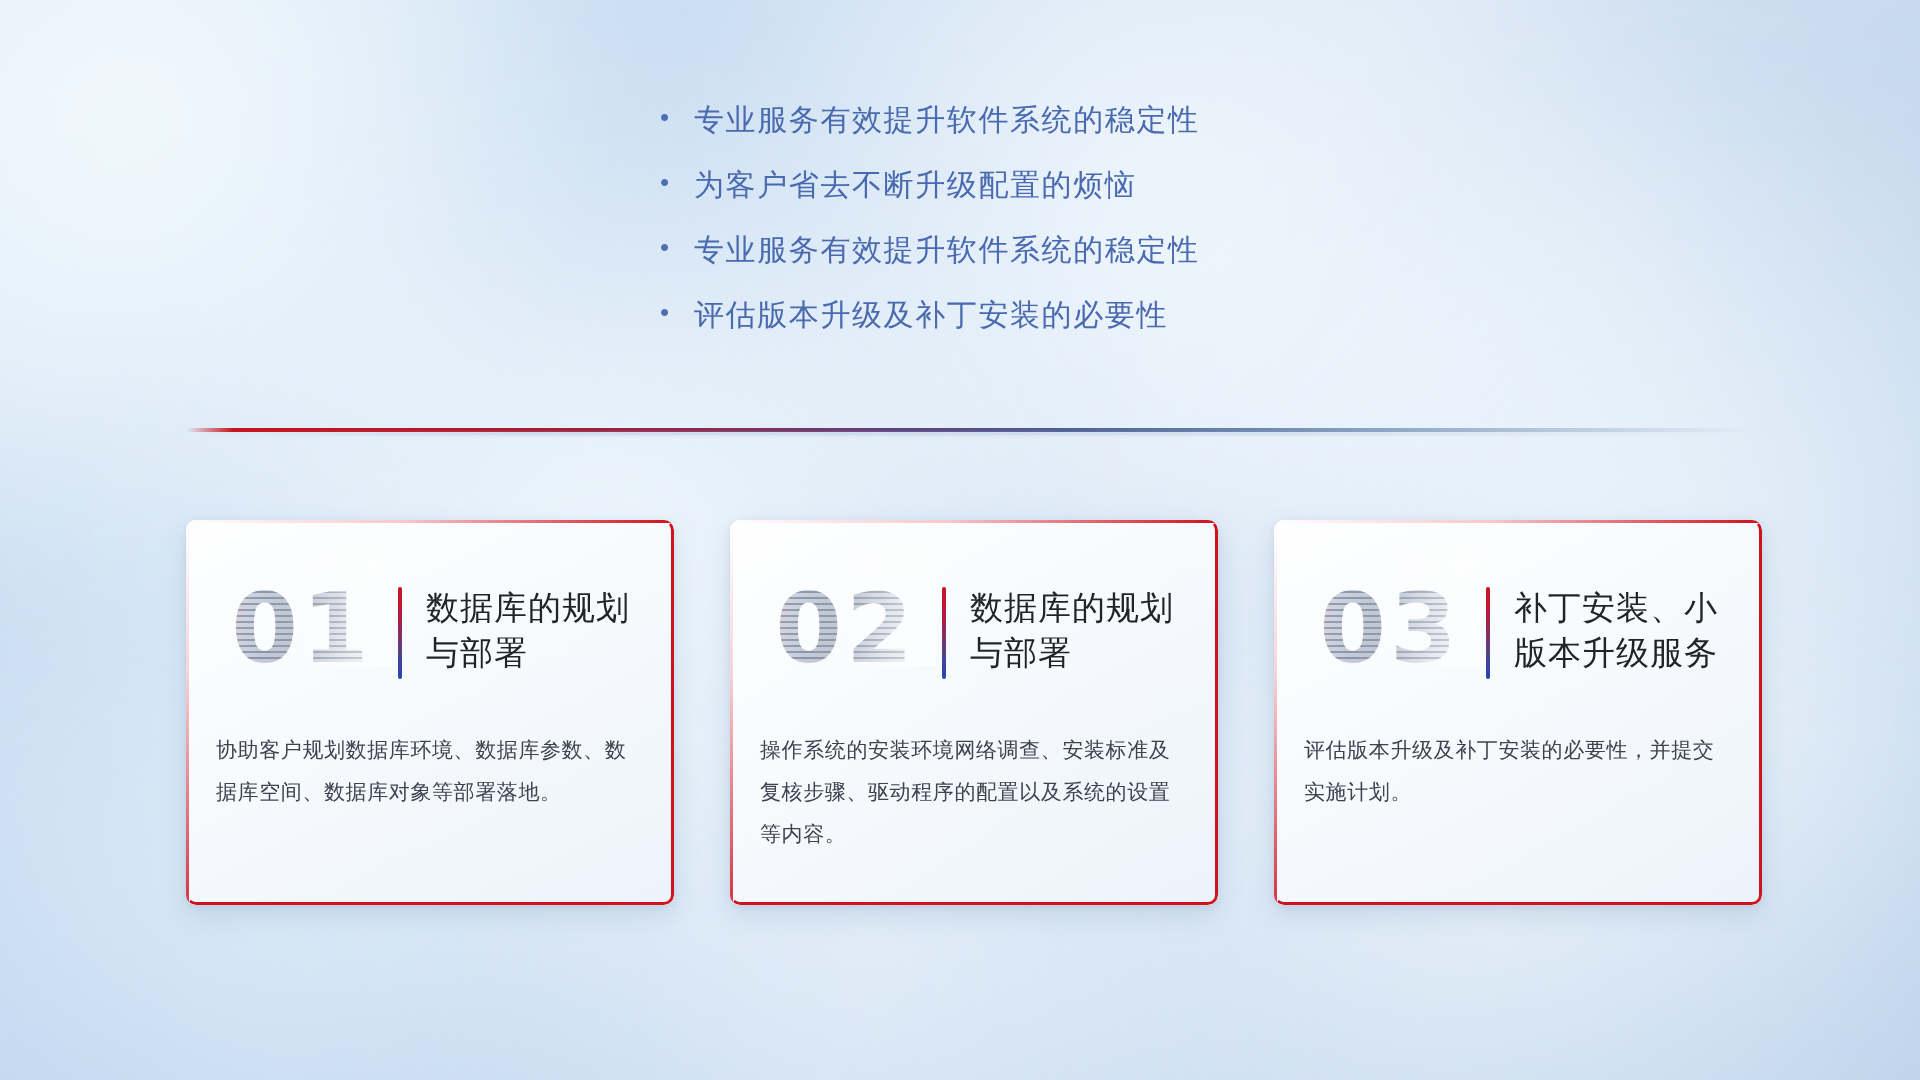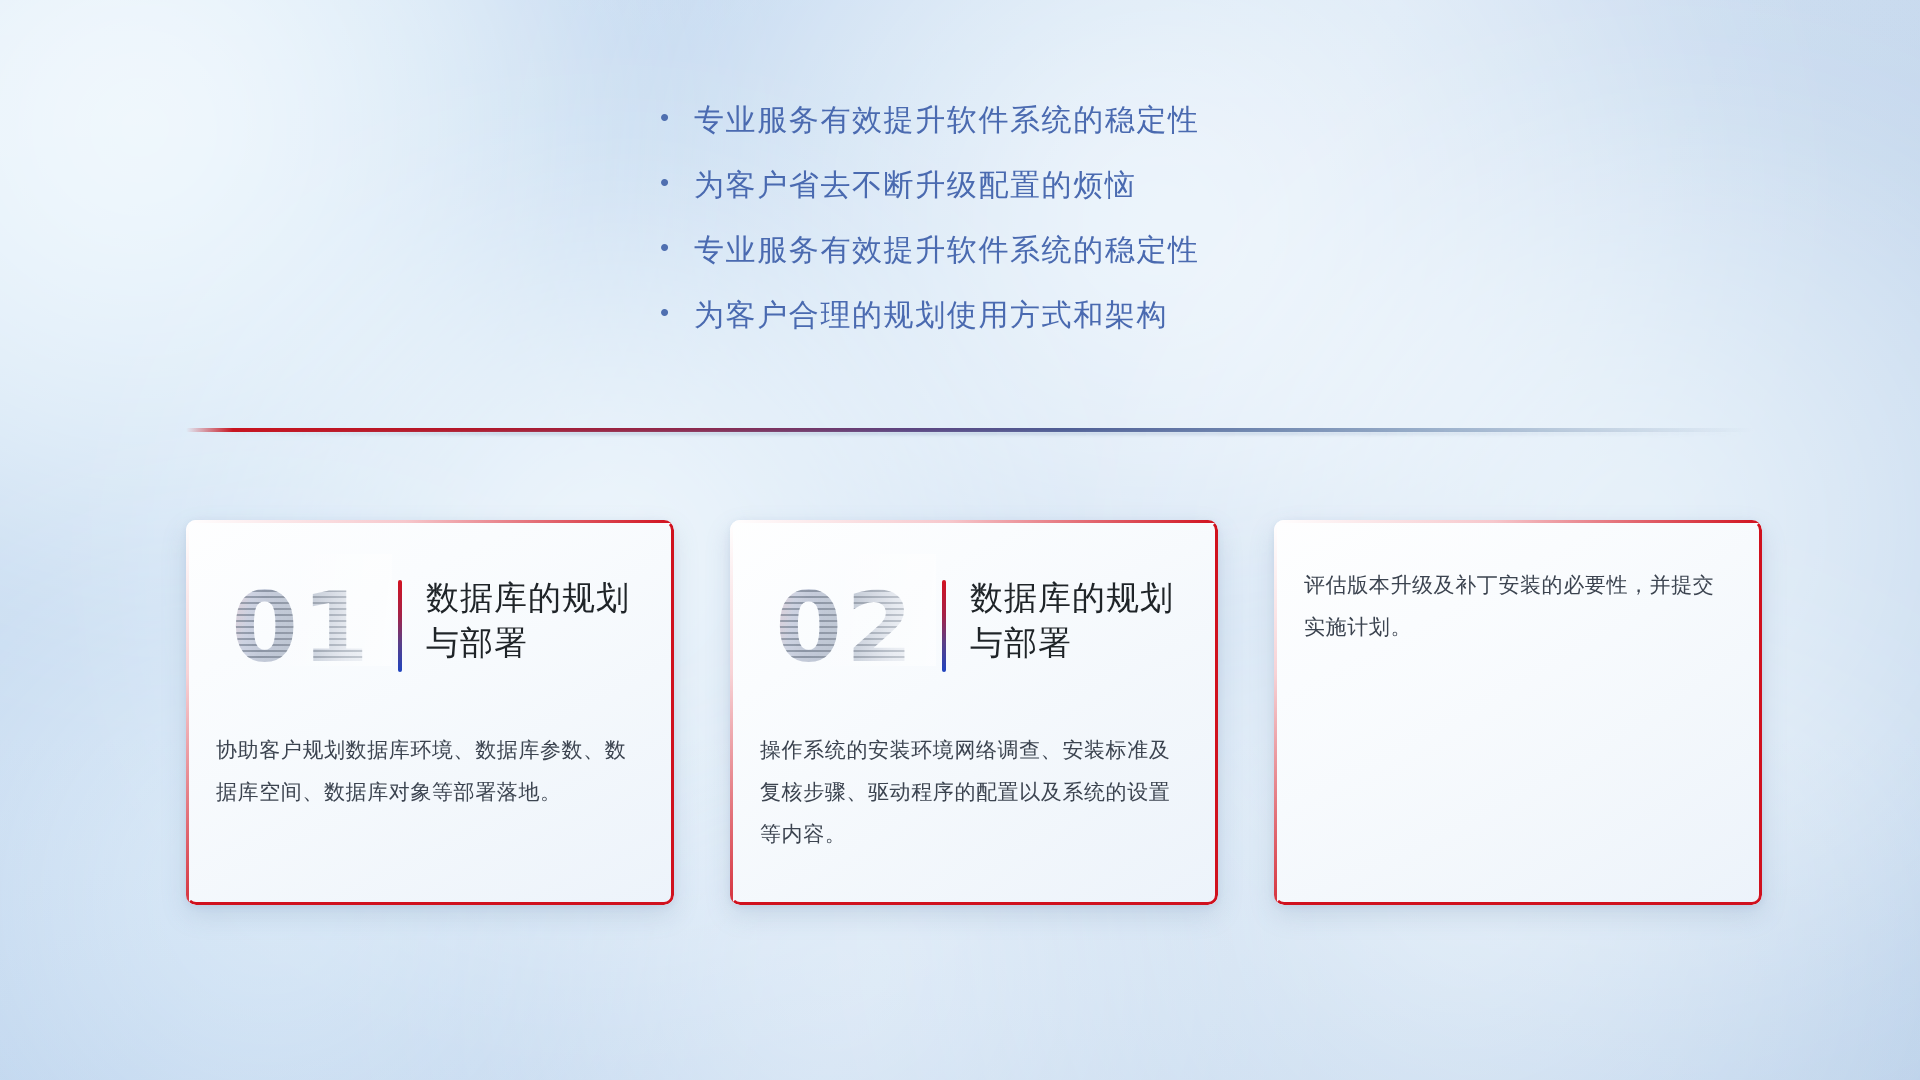--- a/index.html
+++ b/index.html
@@ -138,21 +138,21 @@
     content:""; position:absolute;
     left:-3px; top:-3px; bottom:-3px; width:3px;
     border-top-left-radius:10px; border-bottom-left-radius:10px;
     background:linear-gradient(180deg, rgba(255,255,255,.9) 0%, rgba(246,200,204,.8) 40%, rgba(208,17,30,.85) 100%);
   }
 
   .card-head {
     position:relative;
     height:165px;
     padding:52px 30px 0 26px;
-    display:flex; align-items:flex-start;
+    display:flex; align-items:center;
   }
   
   .card-num {
     position:relative;
     flex:0 0 180px;
     height:112px;
     font-size:96px;
     font-weight:700;
     letter-spacing:4px;
     line-height:112px;
@@ -236,21 +236,21 @@
     <div class="bullet-row">
       <span class="bullet-dot">•</span>
       <span class="bullet-text">为客户省去不断升级配置的烦恼</span>
     </div>
     <div class="bullet-row">
       <span class="bullet-dot">•</span>
       <span class="bullet-text">专业服务有效提升软件系统的稳定性</span>
     </div>
     <div class="bullet-row">
       <span class="bullet-dot">•</span>
-      <span class="bullet-text">为客户合理的规划使用方式和架构</span>
+      <span class="bullet-text">评估版本升级及补丁安装的必要性</span>
     </div>
   </div>
 
   <div class="divider">
     <div class="divider-main"></div>
     <div class="divider-shadow"></div>
   </div>
 
   <div class="cards">
 
@@ -271,17 +271,23 @@
         <div class="card-num">02</div>
         <div class="card-num-fade"></div>
         <div class="card-bar"></div>
         <div class="card-title">数据库的规划与部署</div>
       </div>
       <div class="card-body">操作系统的安装环境网络调查、安装标准及复核步骤、驱动程序的配置以及系统的设置等内容。</div>
     </div>
 
     <div class="card">
       <div class="card-frame"></div>
+      <div class="card-head">
+        <div class="card-num">03</div>
+        <div class="card-num-fade"></div>
+        <div class="card-bar"></div>
+        <div class="card-title">补丁安装、小版本升级服务</div>
+      </div>
       <div class="card-body">评估版本升级及补丁安装的必要性，并提交实施计划。</div>
     </div>
 
   </div>
 </div>
 
 </body></html>

